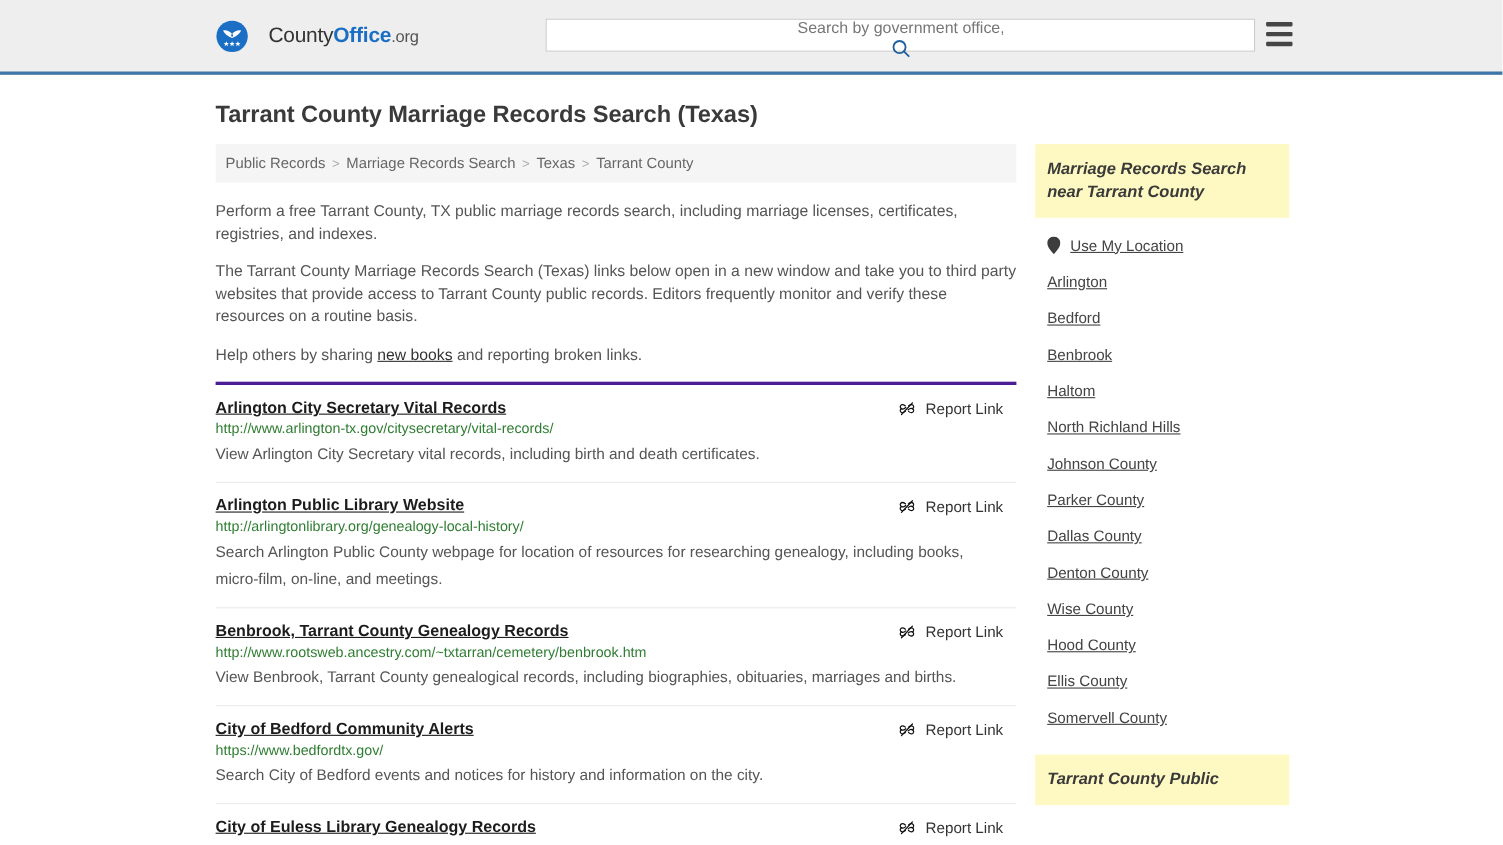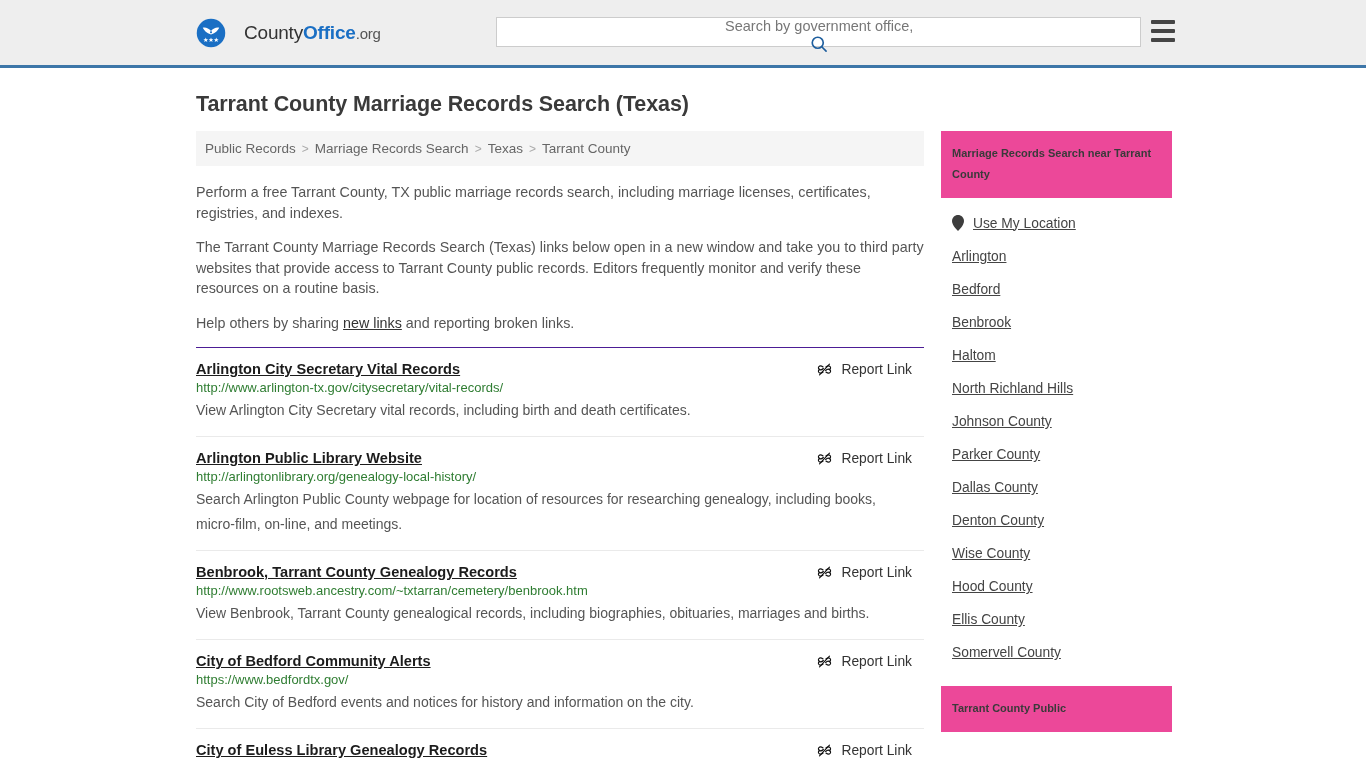--- a/index.html
+++ b/index.html
@@ -143,21 +143,21 @@
     font-weight: normal;
   }
 
   
   .link-list { margin-top: 12px; }
   .link-item {
     border-top: 1px solid #eaeaea;
     padding: 12px 0 13px 0;
     position: relative;
   }
-  .link-item:first-child { border-top: 1px solid #4c1d95; }
+  .link-item:first-child { border-top: 3px solid #4c1d95; }
   .link-title {
     font-size: 14.6px;
     font-weight: bold;
     color: #1c1c1c;
     text-decoration: underline;
     display: inline-block;
     margin-bottom: 3px;
     cursor: pointer;
   }
   .link-url {
@@ -181,26 +181,27 @@
     gap: 8px;
     cursor: pointer;
   }
   .report-label {
     font-size: 13.8px;
     color: #333333;
   }
 
   
   .side-box-header {
-    background: #ec4899;
+    background: #fef9c3;
     padding: 12px 11px 13px 11px;
-    font-size: 11px;
+    font-size: 15px;
     font-weight: bold;
     color: #3a3a3a;
     line-height: 21px;
+    font-style: italic;
   }
   .side-links { padding: 8px 0 0 11px; }
   .side-link-row {
     display: flex;
     align-items: center;
     gap: 9px;
     padding: 9px 0 9px 0;
   }
   .side-link {
     font-size: 13.8px;
@@ -259,21 +260,21 @@
         <a href="#">Marriage Records Search</a>
         <span class="crumb-sep">&gt;</span>
         <a href="#">Texas</a>
         <span class="crumb-sep">&gt;</span>
         <a href="#">Tarrant County</a>
       </div>
 
       <div class="intro">
         <p>Perform a free Tarrant County, TX public marriage records search, including marriage licenses, certificates, registries, and indexes.</p>
         <p>The Tarrant County Marriage Records Search (Texas) links below open in a new window and take you to third party websites that provide access to Tarrant County public records. Editors frequently monitor and verify these resources on a routine basis.</p>
-        <p><span>Help others by sharing </span><a class="inline-link" href="#">new links</a><span> and reporting broken links.</span></p>
+        <p><span>Help others by sharing </span><a class="inline-link" href="#">new books</a><span> and reporting broken links.</span></p>
       </div>
 
       <div class="link-list">
 
         <div class="link-item">
           <a class="link-title" href="#">Arlington City Secretary Vital Records</a>
           <div class="link-url">http://www.arlington-tx.gov/citysecretary/vital-records/</div>
           <div class="link-desc">View Arlington City Secretary vital records, including birth and death certificates.</div>
           <div class="report-link">
             <svg width="17" height="17" viewBox="0 0 24 24" fill="none">

